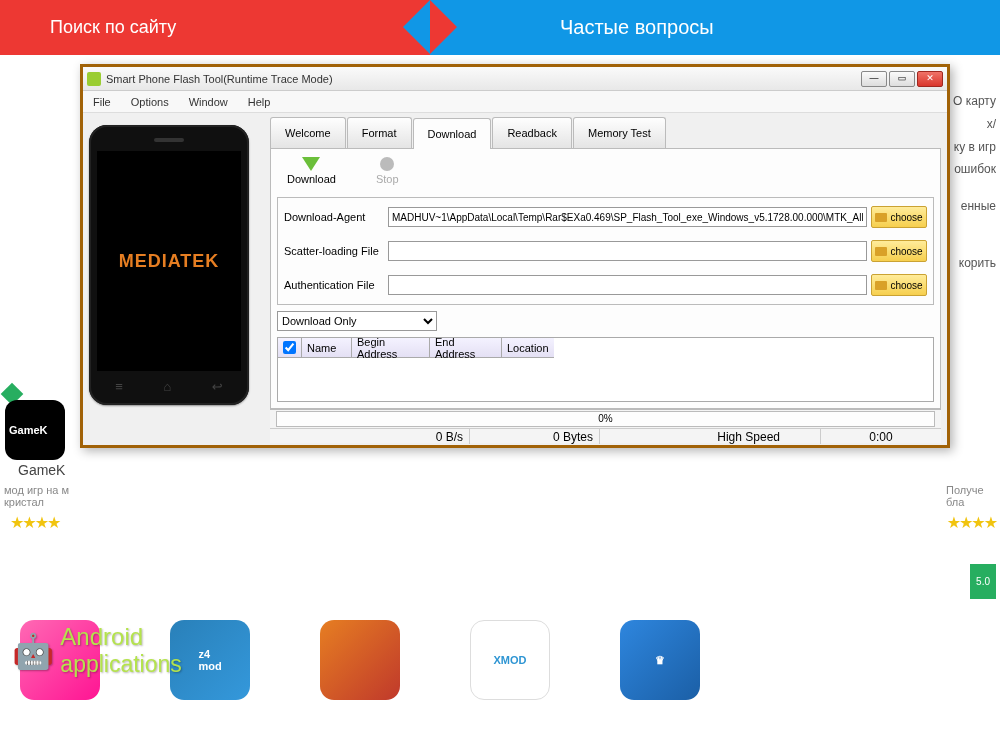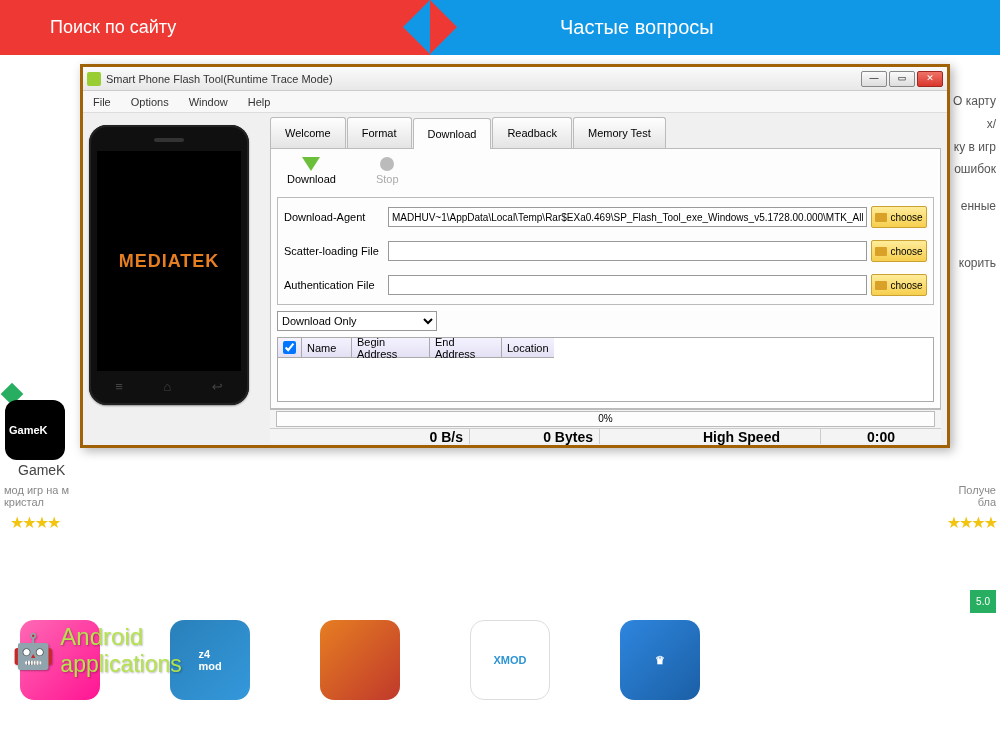--- a/index.html
+++ b/index.html
@@ -12,25 +12,25 @@
 .bg-red::after { content: ""; position: absolute; right: -27px; top: 0; border-top: 27.5px solid transparent; border-bottom: 27.5px solid transparent; border-left: 27px solid #ed3833; z-index: 2; }
 .bg-blue { background: #1097e6; color: #fff; flex: 1; display: flex; align-items: center; padding-left: 130px; font-size: 20px; position: relative; }
 .bg-blue::before { content: ""; position: absolute; left: -27px; top: 0; border-top: 27.5px solid transparent; border-bottom: 27.5px solid transparent; border-right: 27px solid #1097e6; z-index: 1; }
 .bg-right-text { position: absolute; right: 4px; top: 93px; width: 55px; text-align: right; color: #555; font-size: 12px; line-height: 1.4; }
 .bg-right-text p { margin-bottom: 6px; }
 .bg-app-tile { position: absolute; width: 60px; height: 60px; border-radius: 12px; }
 .bg-gamekiller { top: 400px; left: 5px; background: #000; color: #fff; font-weight: bold; font-size: 11px; display: flex; align-items: center; padding-left: 4px; }
 .bg-gamekiller-top { position: absolute; top: 386px; left: 4px; width: 16px; height: 16px; background: #27ae60; transform: rotate(45deg); }
 .bg-gamekiller-text { position: absolute; top: 462px; left: 18px; font-size: 14px; color: #444; }
 .bg-sub { position: absolute; top: 484px; left: 4px; font-size: 11px; color: #888; width: 70px; }
-.bg-sub2 { position: absolute; top: 484px; right: 4px; font-size: 11px; color: #888; width: 50px; text-align: right; }
+.bg-sub2 { position: absolute; top: 484px; right: 4px; font-size: 11px; color: #888; width: 50px; }
 .bg-stars { position: absolute; top: 513px; color: #f1c40f; font-size: 16px; letter-spacing: -2px; }
 .bg-stars.left { left: 10px; }
 .bg-stars.right { right: 4px; }
-.bg-green-badge { position: absolute; top: 590px; right: 4px; background: #27ae60; color: #fff; font-size: 10px; padding: 6px 6px; }
+.bg-green-badge { position: absolute; top: 564px; right: 4px; background: #27ae60; color: #fff; font-size: 10px; padding: 12px 6px; }
 .bg-apps-row { position: absolute; top: 620px; left: 0; display: flex; gap: 70px; padding-left: 20px; }
 .bg-apps-row .tile { width: 80px; height: 80px; border-radius: 14px; display: flex; align-items: center; justify-content: center; font-size: 11px; font-weight: bold; color: #fff; }
 .bg-android-logo { position: absolute; top: 623px; left: 12px; width: 200px; color: #b4e34c; font-size: 24px; font-weight: 300; text-shadow: 1px 1px 2px rgba(0,0,0,.3); }
 
 
 .win { position: absolute; top: 64px; left: 80px; width: 870px; height: 384px; background: #f4f4f4; border: 3px solid #a16207; box-shadow: 3px 3px 10px rgba(0,0,0,.3); display: flex; flex-direction: column; }
 .titlebar { height: 24px; background: linear-gradient(#fafafa,#e8e8e8); border-bottom: 1px solid #ccc; display: flex; align-items: center; padding: 0 4px; }
 .titlebar .icon { width: 14px; height: 14px; background: #9acd32; border-radius: 2px; margin-right: 5px; }
 .titlebar .title { flex: 1; font-size: 11px; color: #333; }
 .winbtns { display: flex; gap: 2px; }
@@ -77,21 +77,21 @@
 .thead .th.name { width: 50px; }
 .thead .th.begin { width: 78px; }
 .thead .th.end { width: 72px; }
 .thead .th.loc { flex: 1; justify-content: center; border-right: none; }
 .tbody { flex: 1; background: #fff; }
 .chk input { margin: 0; }
 
 
 .status { height: 34px; border-top: 1px solid #bbb; background: #f4f4f4; display: flex; flex-direction: column; }
 .progress { height: 16px; border: 1px solid #bbb; margin: 1px 6px 1px 6px; background: #fdfdfd; text-align: center; font-size: 10px; line-height: 14px; }
-.statrow { display: flex; font-size: 14px; height: 16px; border-top: 1px solid #ccc; font-weight: bold; }
+.statrow { display: flex; font-size: 12px; height: 16px; border-top: 1px solid #ccc; }
 .statcell { border-right: 1px solid #ccc; padding: 1px 6px; display: flex; align-items: center; }
 .statcell.c1 { width: 200px; justify-content: flex-end; }
 .statcell.c2 { width: 130px; justify-content: flex-end; }
 .statcell.c3 { flex: 1; justify-content: flex-end; padding-right: 40px; }
 .statcell.c4 { width: 120px; justify-content: center; border-right: none; }
 .drop-arrow::after { content: ""; width: 0; height: 0; border-left: 4px solid transparent; border-right: 4px solid transparent; border-top: 5px solid #333; display: inline-block; margin-left: 4px; vertical-align: middle; }
 
 .tile.pink { background: linear-gradient(135deg,#ff69b4,#ff1493); }
 .tile.blue { background: linear-gradient(135deg,#2980b9,#3498db); }
 .tile.orange { background: linear-gradient(135deg,#e67e22,#c0392b); }

